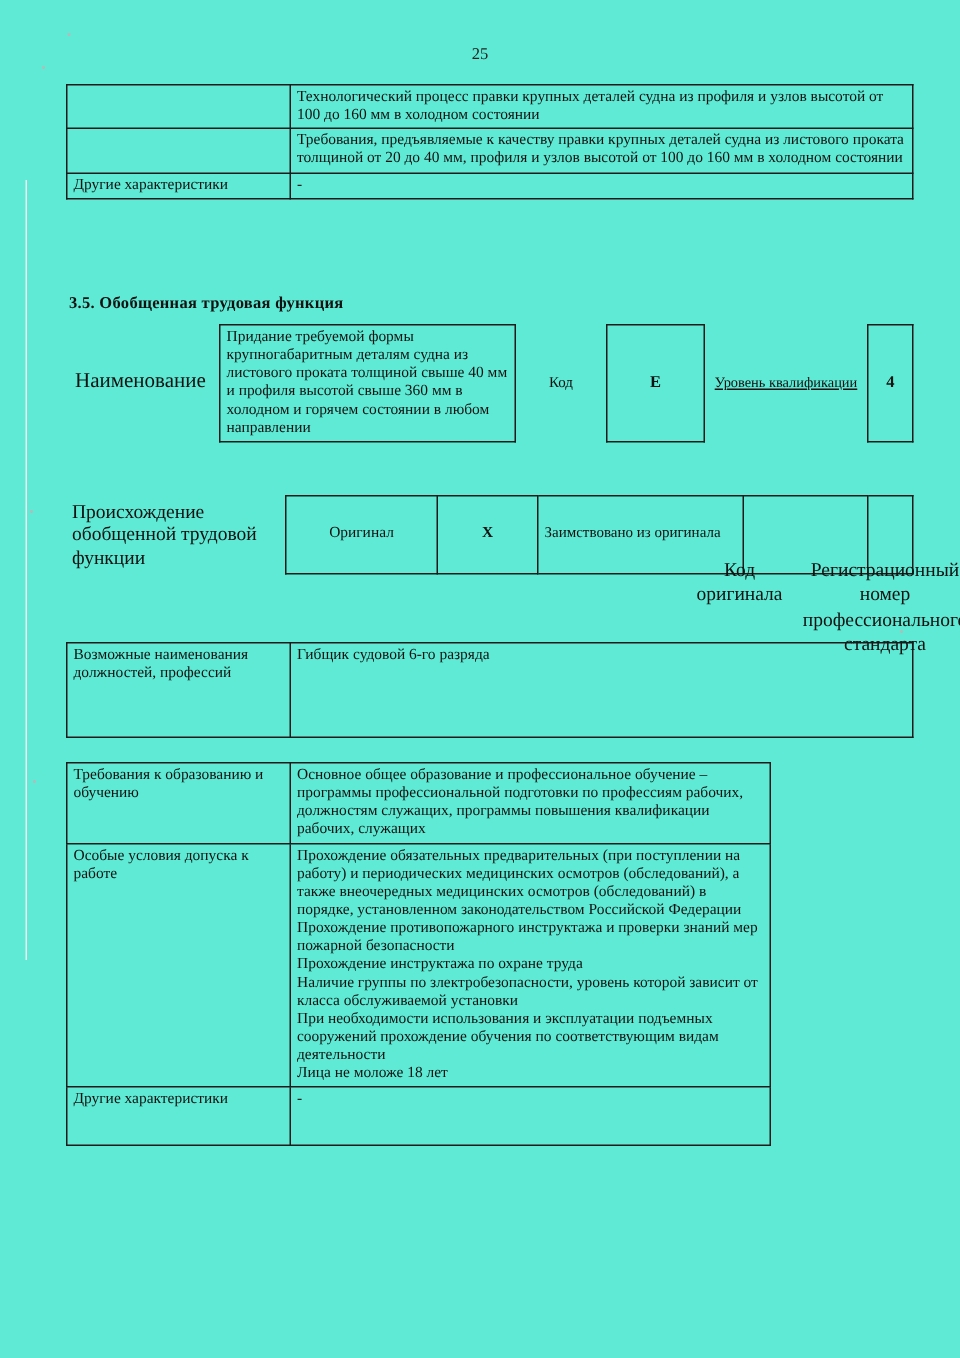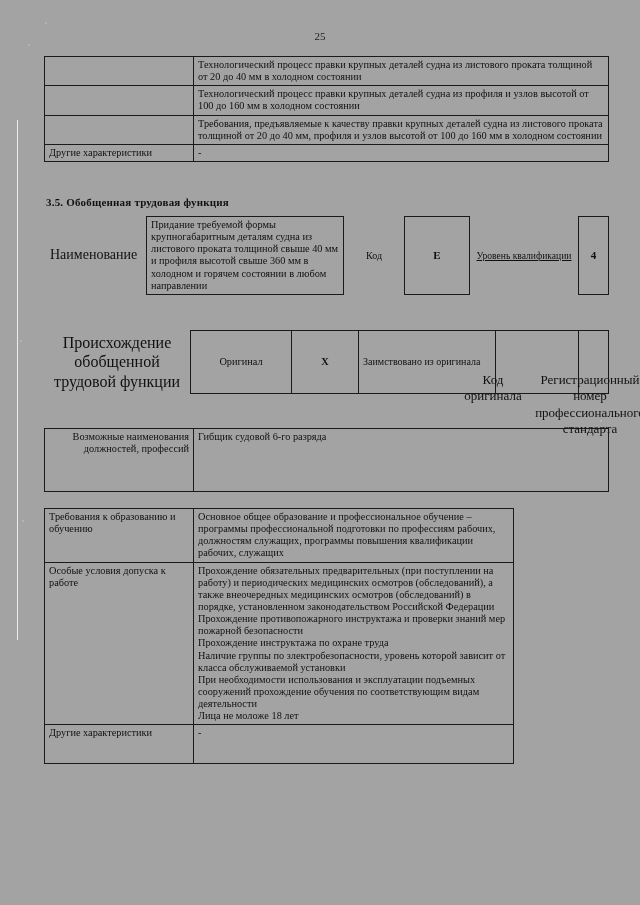--- a/index.html
+++ b/index.html
@@ -12,21 +12,21 @@
     height: 905px;
     font-family: "Liberation Serif", serif;
     color: #111;
     position: relative;
     overflow: hidden;
   }
   .page {
     position: relative;
     width: 640px;
     height: 905px;
-    background: #a3a3a3;
+    background: #5eead4;
   }
   .page-number {
     position: absolute;
     top: 30px;
     left: 0;
     width: 640px;
     text-align: center;
     font-size: 11px;
     color: #222;
   }
@@ -73,23 +73,22 @@
   #tbl-gf .c-code-val { width: 56px; text-align: center; vertical-align: middle; font-weight: bold; font-size: 11px;}
   #tbl-gf .c-lvl-lbl { width: 100px; text-align: center; vertical-align: middle; font-size: 9.6px; text-decoration: underline;}
   #tbl-gf .c-lvl-val { text-align: center; vertical-align: middle; font-weight: bold; font-size: 11px;}
 
   
   #tbl-origin { left: 44px; top: 330px; width: 565px; }
   #tbl-origin td { border: 1px solid #1a1a1a; }
   #tbl-origin .o-lbl {
     width: 138px;
     border: none;
-    text-align: center;
     vertical-align: middle;
-    font-size: 16px;
+    font-size: 13px;
     line-height: 1.22;
   }
   #tbl-origin .o-orig { width: 92px; text-align: center; vertical-align: middle; font-size: 10.3px;}
   #tbl-origin .o-x { width: 58px; text-align: center; vertical-align: middle; font-weight: bold; }
   #tbl-origin .o-borrow { width: 128px; vertical-align: middle; font-size: 10px;}
   #tbl-origin .o-blank1 { width: 74px; }
   #tbl-origin .o-blank2 { }
 
   .origin-captions {
     position: absolute;
@@ -145,24 +144,20 @@
   <div class="fleck" style="left:28px; top:44px;"></div>
   <div class="fleck" style="left:20px; top:340px;"></div>
   <div class="fleck" style="left:22px; top:520px;"></div>
   <div class="fleck" style="left:600px; top:420px;"></div>
 
   <div class="page-number">25</div>
 
   <div class="tbl-wrap" id="tbl-top">
     <table>
       <tbody>
-          <tr>
-        <td class="lbl"></td>
-        <td class="val">Технологический процесс правки крупных деталей судна из листового проката толщиной от 20 до 40 мм в холодном состоянии</td>
-      </tr>
       <tr>
         <td class="lbl"></td>
         <td class="val">Технологический процесс правки крупных деталей судна из профиля и узлов высотой от 100 до 160 мм в холодном состоянии</td>
       </tr>
       <tr>
         <td class="lbl"></td>
         <td class="val">Требования, предъявляемые к качеству правки крупных деталей судна из листового проката толщиной от 20 до 40 мм, профиля и узлов высотой от 100 до 160 мм в холодном состоянии</td>
       </tr>
       <tr>
         <td class="lbl">Другие характеристики</td>
@@ -206,21 +201,21 @@
 
   <div class="origin-captions">
     <div class="cap" id="cap-code">Код оригинала</div>
     <div class="cap" id="cap-reg">Регистрационный номер профессионального стандарта</div>
   </div>
 
   <div class="tbl-wrap" id="tbl-prof">
     <table>
       <tbody>
           <tr>
-        <td class="p-lbl" style="height:58px;text-align:right;">Возможные наименования должностей, профессий</td>
+        <td class="p-lbl" style="height:58px;">Возможные наименования должностей, профессий</td>
         <td>Гибщик судовой 6-го разряда</td>
       </tr>
     </tbody>
       </table>
   </div>
 
   <div class="tbl-wrap" id="tbl-req">
     <table>
       <tbody>
           <tr>

